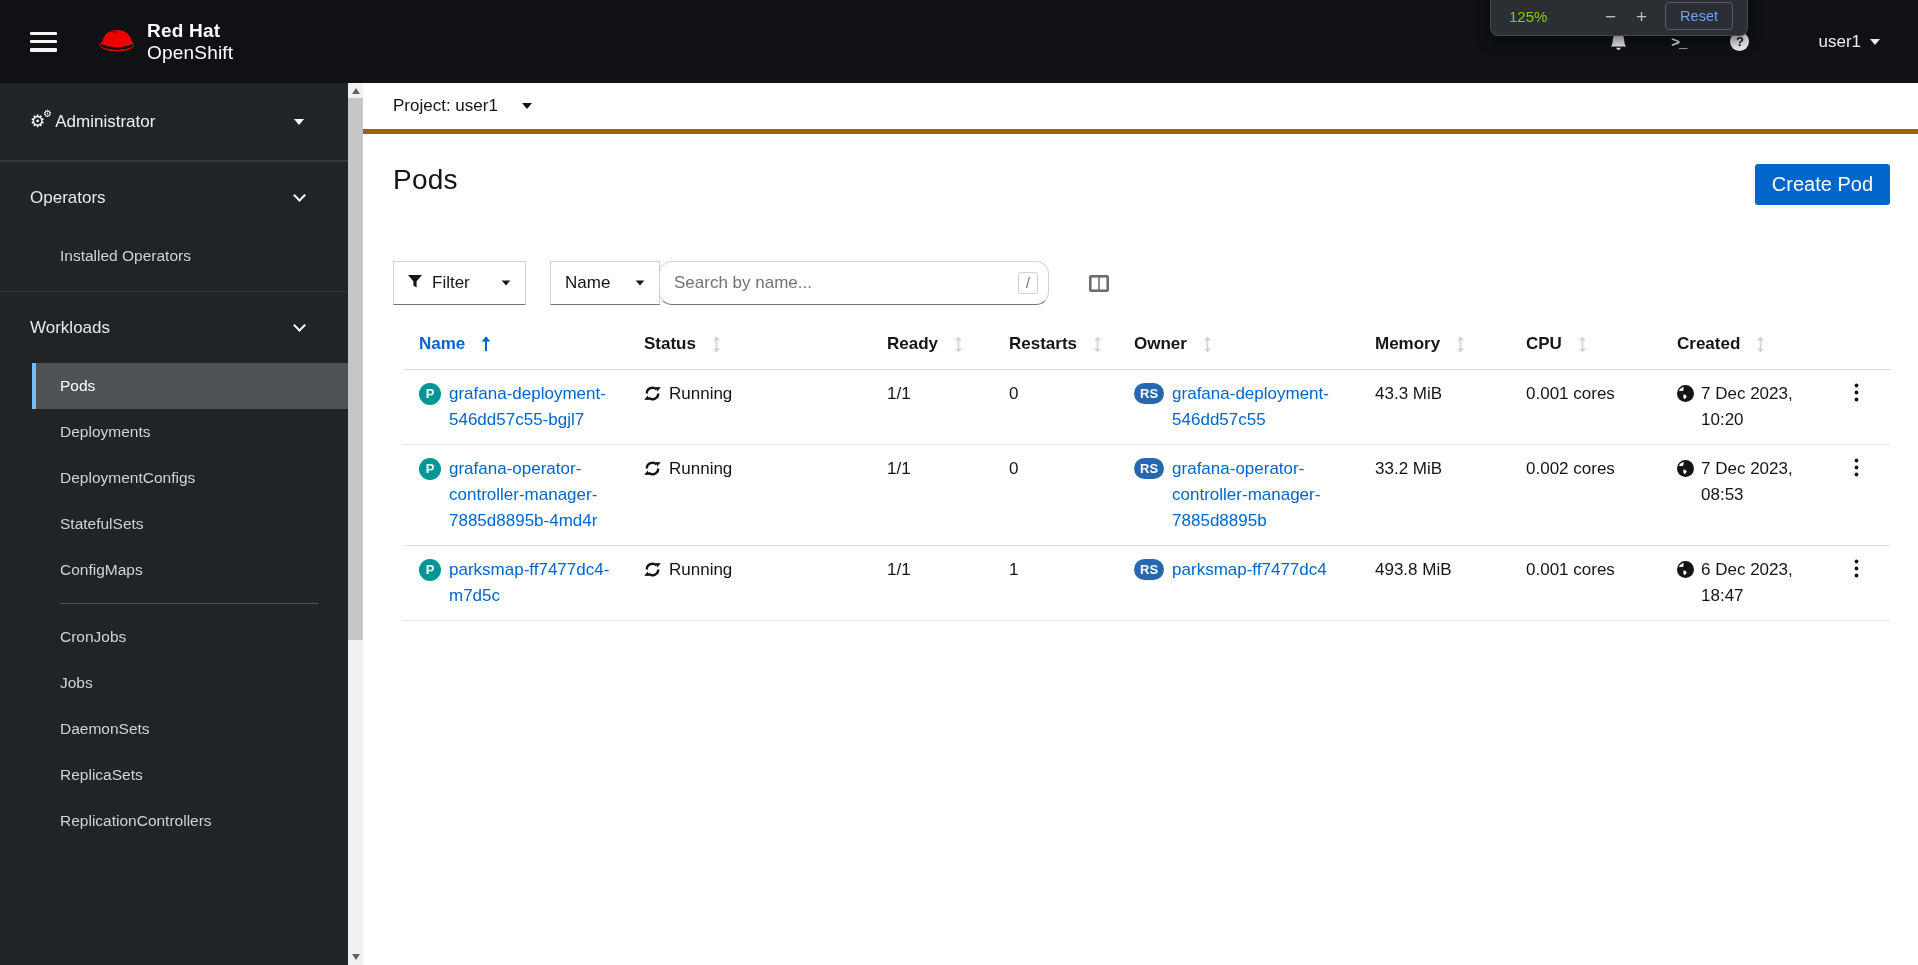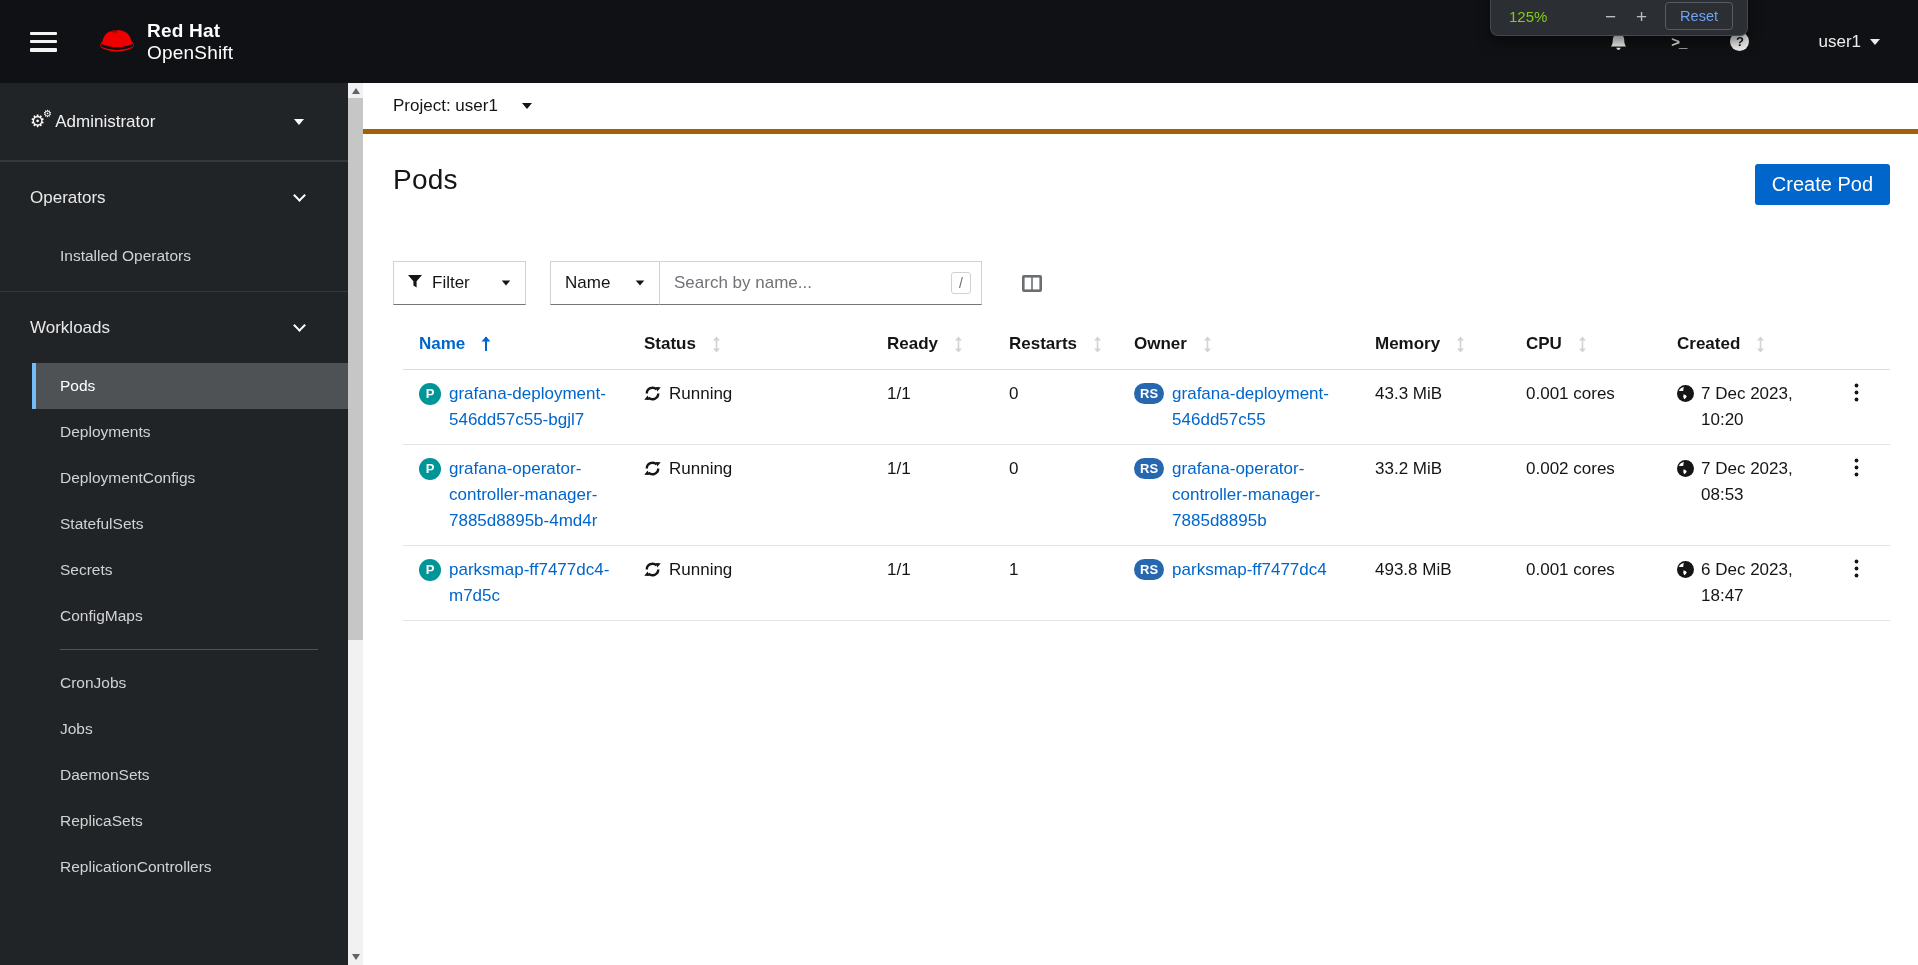--- a/index.html
+++ b/index.html
@@ -86,21 +86,21 @@
   .btn-primary { background:#0066cc; color:#fff; border:none; border-radius:3px; font-size:20px;
                  padding:9px 17px; cursor:pointer; font-family:inherit; }
 
   .toolbar { display:flex; align-items:stretch; margin:56px 0 0 30px; height:44px; }
   .control { background:#fff; border:1px solid #d2d2d2; border-bottom-color:#72767b;
              display:flex; align-items:center; font-size:17px; }
   .filter-toggle { width:133px; padding:0 14px; gap:10px; cursor:pointer; margin-right:24px; }
   .filter-toggle .caret { margin-left:auto; color:#151515; transform:scale(.85); }
   .attr-toggle { width:110px; padding:0 14px; gap:10px; cursor:pointer; }
   .attr-toggle .caret { margin-left:auto; color:#151515; transform:scale(.85); }
-  .search-box { width:323px; margin-left:-1px; padding:0 10px 0 14px; }
+  .search-box { width:390px; margin-left:-1px; padding:0 10px 0 14px;border-radius:13px; }
   .search-box input { border:none; outline:none; flex:1; font-size:17px; font-family:inherit;
                       color:#151515; min-width:0; }
   .search-box input::placeholder { color:#707377; }
   .kbd-hint { border:1px solid #d2d2d2; border-radius:3px; color:#6a6e73; font-size:14px;
               padding:2px 7px; margin-left:6px; }
   .columns-btn { background:none; border:none; margin-left:40px; cursor:pointer; display:flex;
                  align-items:center; }
 
   
   .table-wrap { margin:16px 28px 0 40px; }
@@ -209,23 +209,20 @@
       <li>
           <a>Deployments</a>
         </li>
       <li>
           <a>DeploymentConfigs</a>
         </li>
       <li>
           <a>StatefulSets</a>
         </li>
       <li>
-          <a>Secrets</a>
-        </li>
-      <li>
           <a>ConfigMaps</a>
         </li>
       <div class="subnav-divider"></div>
       <li>
           <a>CronJobs</a>
         </li>
       <li>
           <a>Jobs</a>
         </li>
       <li>

